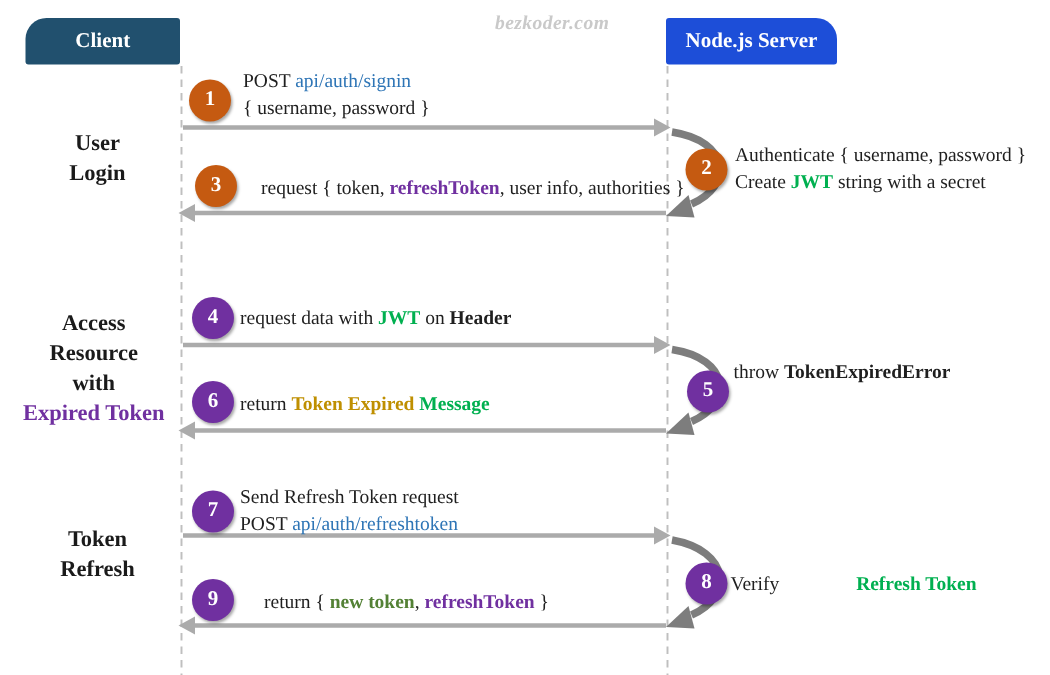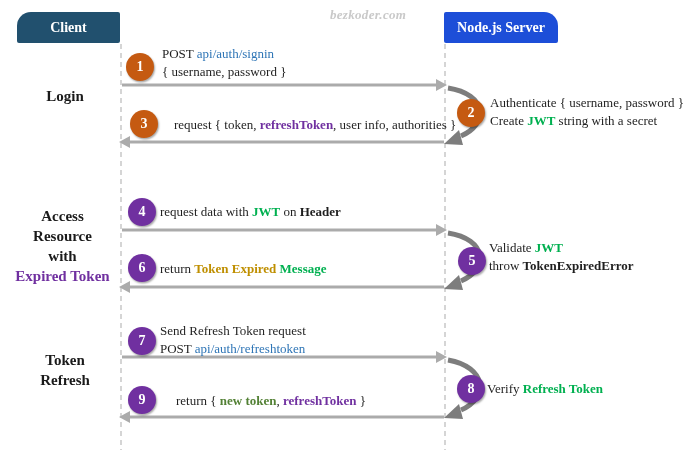--- a/index.html
+++ b/index.html
@@ -112,20 +112,21 @@
     <line class="h-arrow" x1="444" y1="417" x2="130" y2="417"></line>
     <polygon class="h-head" points="130,411 119,417 130,423"></polygon>
   </svg>
 
   <div class="watermark">bezkoder.com</div>
 
   <div class="actor" id="actor-client" style="background-color: rgb(33, 80, 110);">Client</div>
   <div class="actor" id="actor-server" style="background-color: #1d4ed8;">Node.js Server</div>
 
   <div class="section-label" id="sec-user-login">
+    <div><span>User</span></div>
     <div><span>Login</span></div>
   </div>
   <div class="section-label" id="sec-access">
     <div><span>Access</span></div>
     <div><span>Resource</span></div>
     <div><span>with</span></div>
     <div><span style="color: rgb(112, 48, 160); margin-top: 44px;">Expired Token</span></div>
   </div>
   <div class="section-label" id="sec-token-refresh">
     <div><span>Token</span></div>
@@ -149,38 +150,37 @@
     <div class="line"><span>request { token, </span><span style="color: rgb(112, 48, 160); font-weight: 700;">refreshToken</span><span>, user info, authorities }</span></div>
   </div>
 
   <div class="circle" id="c4" style="background-color: rgb(112, 48, 160);">4</div>
   <div class="msg" id="t4">
     <div class="line"><span>request data with </span><span style="color: rgb(0, 176, 80); font-weight: 700;">JWT</span><span> on </span><span style="font-weight: 700;">Header</span></div>
   </div>
 
   <div class="circle" id="c5" style="background-color: rgb(112, 48, 160);">5</div>
   <div class="msg" id="t5">
-    <div class="line"><span>Validate </span><span style="color: rgb(0, 176, 80); font-weight: 700;">JWT</span></div>
     <div class="line"><span>throw </span><span style="font-weight: 700;">TokenExpiredError</span></div>
   </div>
 
   <div class="circle" id="c6" style="background-color: rgb(112, 48, 160);">6</div>
   <div class="msg" id="t6">
     <div class="line"><span>return </span><span style="color: rgb(191, 143, 0); font-weight: 700;">Token Expired</span><span> </span><span style="color: rgb(0, 176, 80); font-weight: 700;">Message</span></div>
   </div>
 
   <div class="circle" id="c7" style="background-color: rgb(112, 48, 160);">7</div>
   <div class="msg" id="t7">
     <div class="line"><span>Send Refresh Token request</span></div>
     <div class="line"><span>POST </span><span style="color: rgb(46, 117, 182);">api/auth/refreshtoken</span></div>
   </div>
 
   <div class="circle" id="c8" style="background-color: rgb(112, 48, 160);">8</div>
   <div class="msg" id="t8">
-    <div class="line"><span>Verify </span><span style="color: rgb(0, 176, 80); font-weight: 700;">Refresh Token</span></div>
+    <div class="line"><span>Verify </span><span style="color: rgb(0, 176, 80); font-weight: 700; margin-left: 48px;">Refresh Token</span></div>
   </div>
 
   <div class="circle" id="c9" style="background-color: rgb(112, 48, 160);">9</div>
   <div class="msg" id="t9">
     <div class="line"><span>return { </span><span style="color: rgb(83, 129, 53); font-weight: 700;">new token</span><span>, </span><span style="color: rgb(112, 48, 160); font-weight: 700;">refreshToken</span><span> }</span></div>
   </div>
 
 </div>
 
 </body></html>

